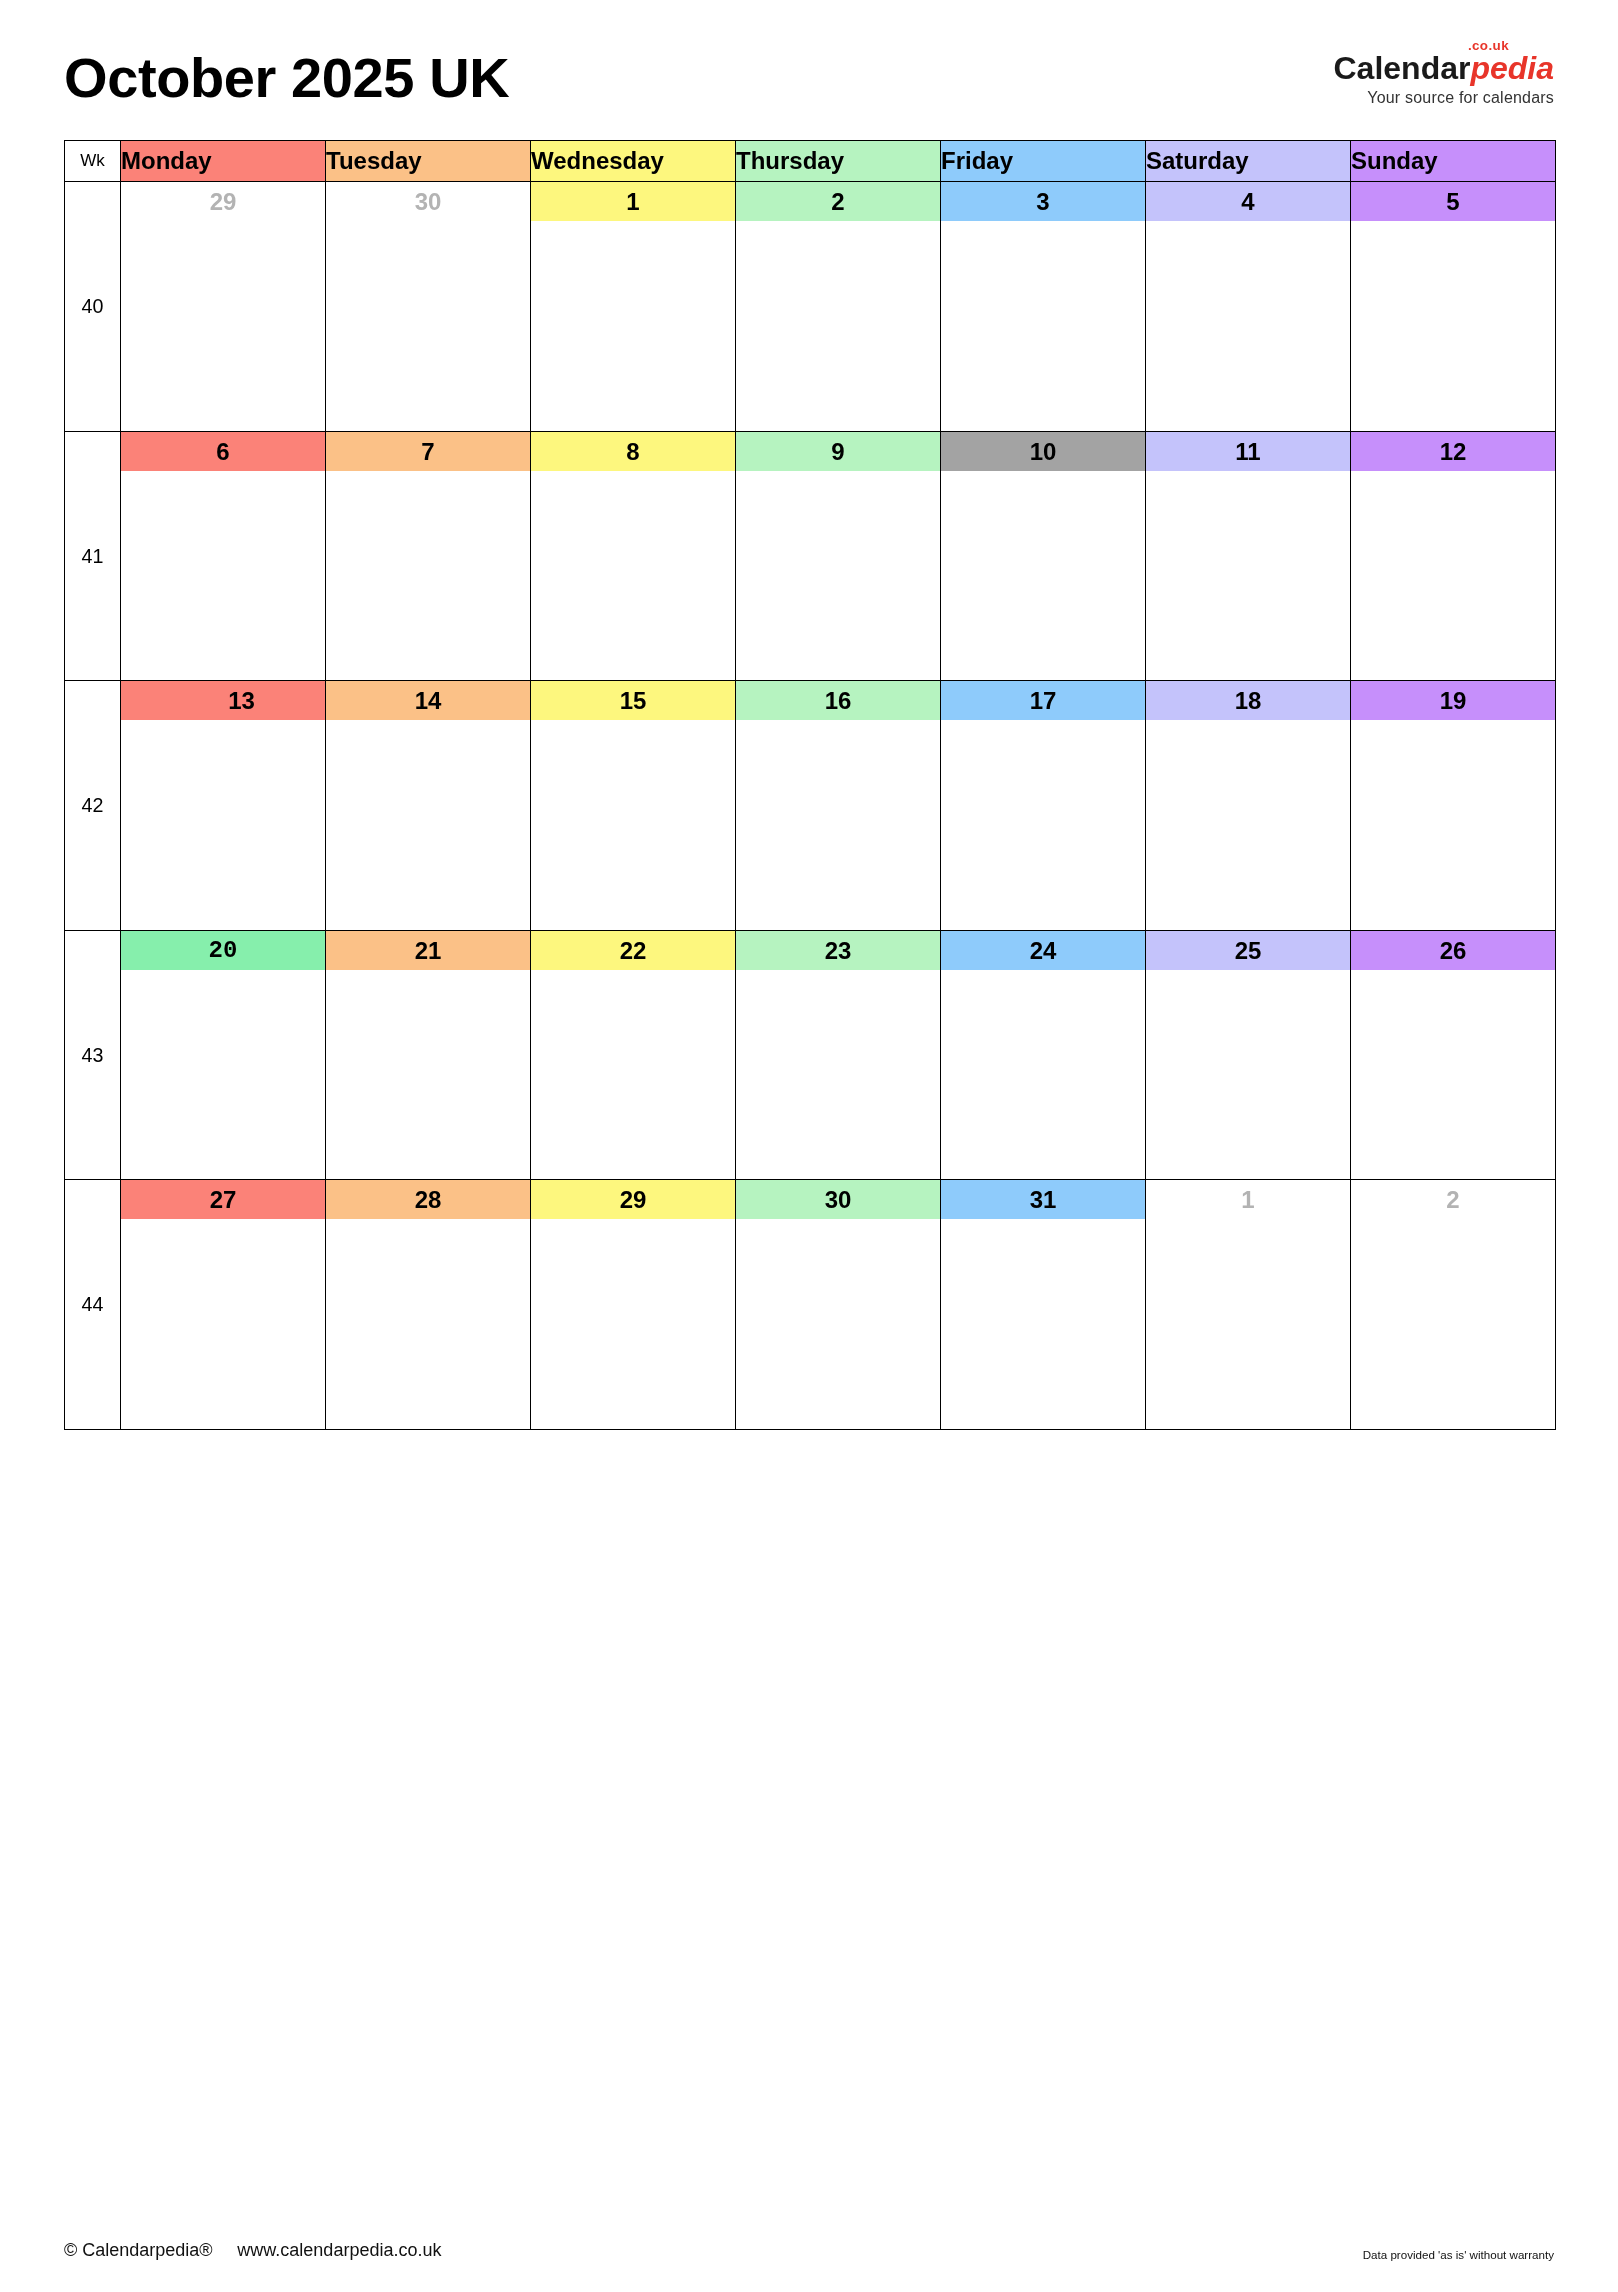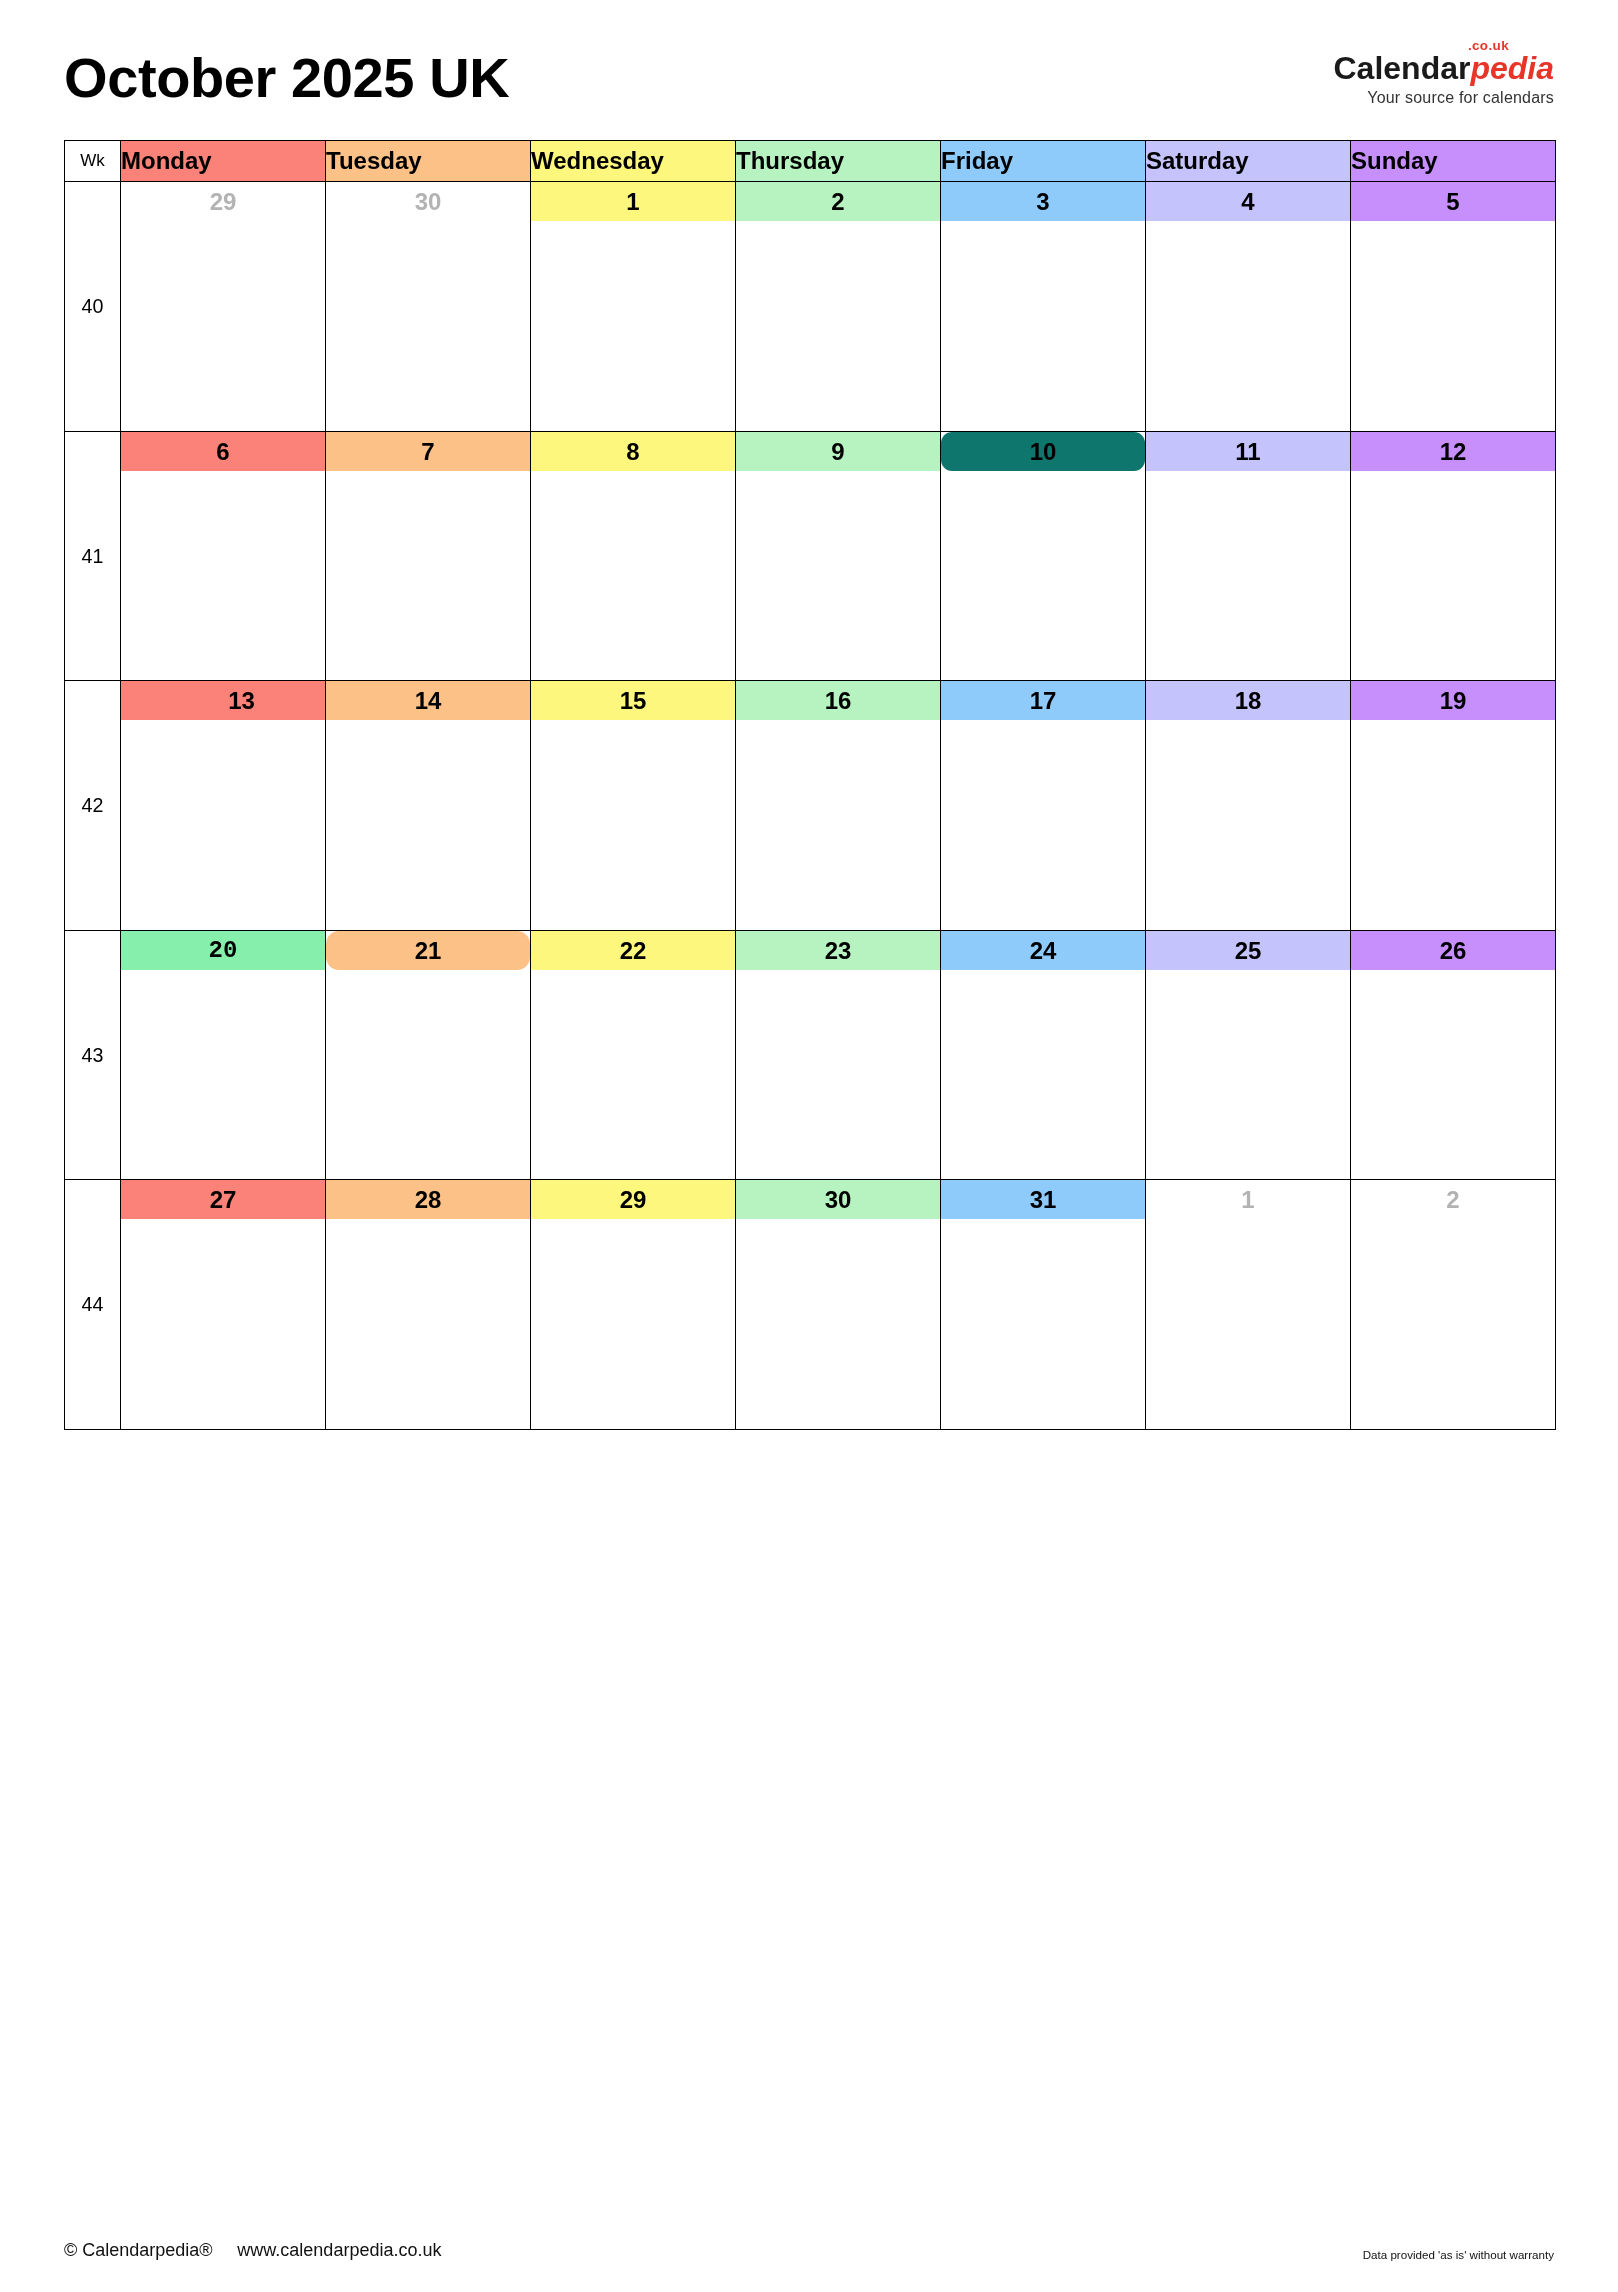--- a/index.html
+++ b/index.html
@@ -232,21 +232,21 @@
           <td class="datecell">
             <span class="daynum" style="background: rgb(251, 193, 135);">7</span>
           </td>
           <td class="datecell">
             <span class="daynum" style="background: rgb(253, 247, 126);">8</span>
           </td>
           <td class="datecell">
             <span class="daynum" style="background: rgb(182, 243, 192);">9</span>
           </td>
           <td class="datecell">
-            <span class="daynum" style="background: #0f766e; border-radius: 11px;">10</span>
+            <span class="daynum" style="background: #a3a3a3;">10</span>
           </td>
           <td class="datecell">
             <span class="daynum" style="background: rgb(196, 195, 251);">11</span>
           </td>
           <td class="datecell">
             <span class="daynum" style="background: rgb(198, 143, 251);">12</span>
           </td>
         </tr>
         <tr class="bodyrow">
           <td class="bodycell"></td>
@@ -289,21 +289,21 @@
           <td class="bodycell"></td>
           <td class="bodycell"></td>
           <td class="bodycell"></td>
         </tr>
         <tr class="daterow">
           <td class="wk-cell" rowspan="2">43</td>
           <td class="datecell">
             <span class="daynum" style="background: #86efac; font-family: Liberation Mono, monospace;">20</span>
           </td>
           <td class="datecell">
-            <span class="daynum" style="background: rgb(251, 193, 135); border-radius: 13px;">21</span>
+            <span class="daynum" style="background: rgb(251, 193, 135);">21</span>
           </td>
           <td class="datecell">
             <span class="daynum" style="background: rgb(253, 247, 126);">22</span>
           </td>
           <td class="datecell">
             <span class="daynum" style="background: rgb(182, 243, 192);">23</span>
           </td>
           <td class="datecell">
             <span class="daynum" style="background: rgb(142, 203, 251);">24</span>
           </td>

